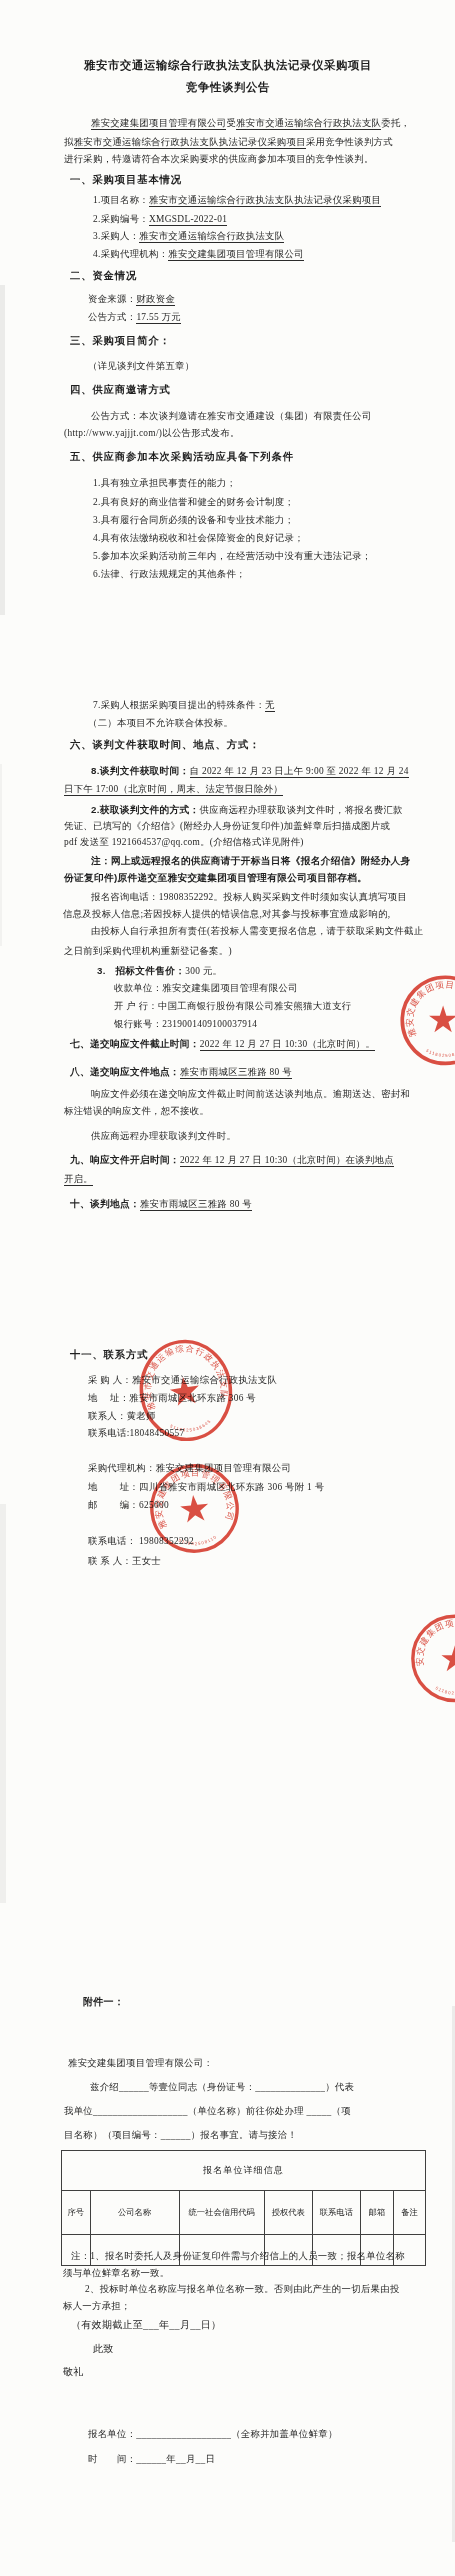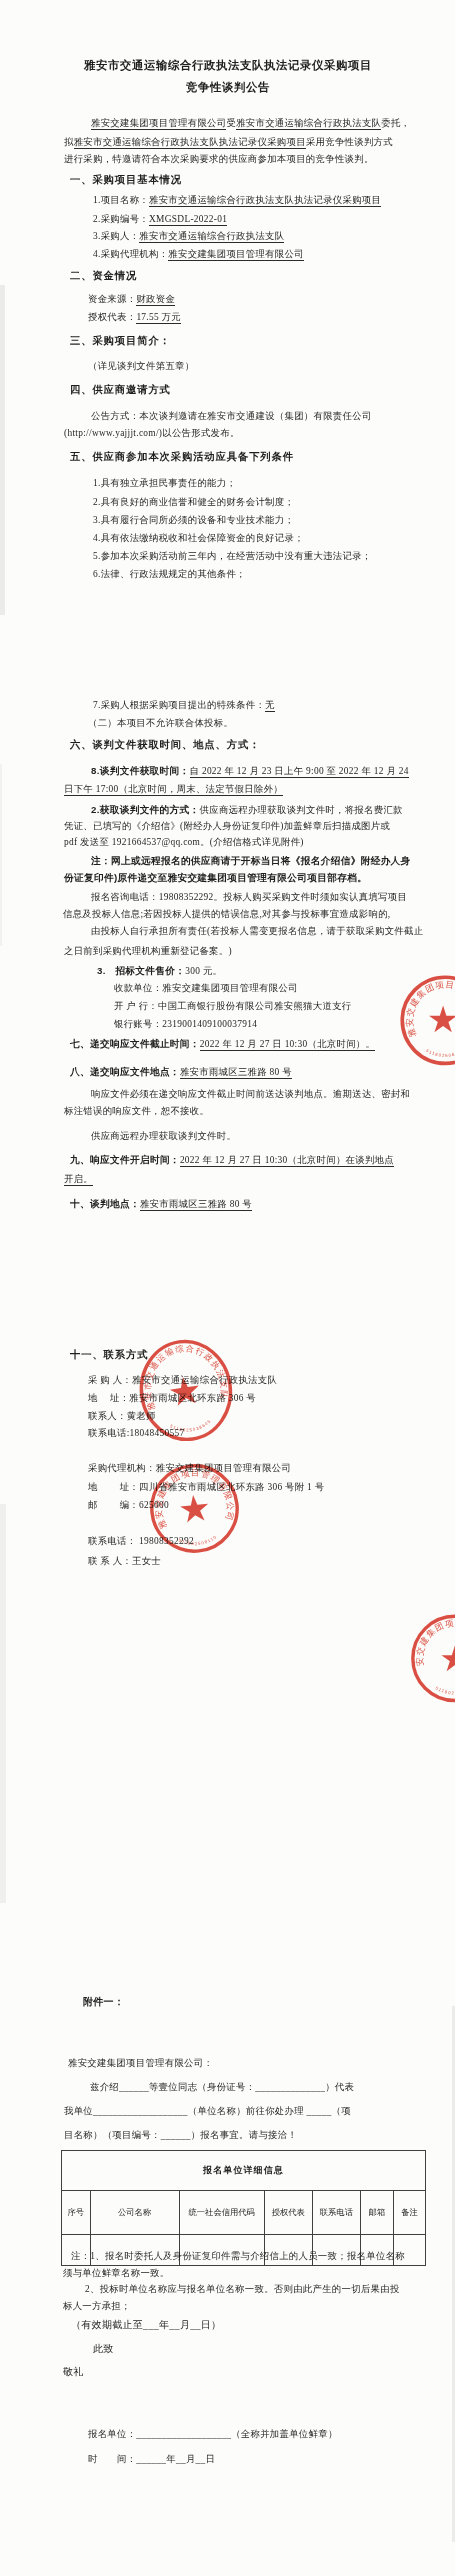--- a/index.html
+++ b/index.html
@@ -18,21 +18,21 @@
   .title { font-family:"Liberation Sans", sans-serif; font-weight:bold; font-size:11.4px; letter-spacing:0.6px; }
   .att-title { font-family:"Liberation Sans", sans-serif; font-weight:bold; font-size:12px; letter-spacing:1.1px; }
   .bold-serif { font-weight:bold;padding-left:12px; }
 
   .signup-table {
     position:absolute; left:61px; top:2150px; width:365px;
     border-collapse:collapse; table-layout:fixed;
     font-size:8.5px; color:#222; border:1.1px solid #3a3a3a;
   }
   .signup-table td { border:0.6px solid #3f3f3f; text-align:center; vertical-align:middle; }
-  .t-title td { height:40px; font-weight:bold; font-size:9px; letter-spacing:1.1px; }
+  .t-title td { height:40px; font-weight:normal; font-size:9px; letter-spacing:1.1px; }
   .t-head td { height:44px; font-size:8.3px; }
   .t-empty td { height:31px; }
 
   .stamp { position:absolute; mix-blend-mode:multiply; opacity:.88; pointer-events:none; }
   .stamp text { font-family:"Liberation Sans", sans-serif; fill:#d8382a; }
 
   .artifact { position:absolute; pointer-events:none; }
 </style>
 </head>
 <body>
@@ -52,21 +52,21 @@
   <div class="ln" style="top:153px;left:64px;"><span>进行采购，特邀请符合本次采购要求的供应商参加本项目的竞争性谈判。</span></div>
 
   <div class="ln h" style="top:173px;left:70px;">一、采购项目基本情况</div>
   <div class="ln" style="top:194px;left:93px;"><span>1.项目名称：</span><span class="u">雅安市交通运输综合行政执法支队执法记录仪采购项目</span></div>
   <div class="ln" style="top:213px;left:93px;"><span>2.采购编号：</span><span class="u">XMGSDL-2022-01</span></div>
   <div class="ln" style="top:230px;left:93px;"><span>3.采购人：</span><span class="u">雅安市交通运输综合行政执法支队</span></div>
   <div class="ln" style="top:248px;left:93px;"><span>4.采购代理机构：</span><span class="u">雅安交建集团项目管理有限公司</span></div>
 
   <div class="ln h" style="top:269px;left:70px;">二、资金情况</div>
   <div class="ln" style="top:293px;left:88px;"><span>资金来源：</span><span class="u">财政资金</span></div>
-  <div class="ln" style="top:311px;left:88px;"><span>授权代表：</span><span class="u">17.55 万元</span></div>
+  <div class="ln" style="top:311px;left:88px;"><span>公告方式：</span><span class="u">17.55 万元</span></div>
 
   <div class="ln h" style="top:334px;left:70px;">三、采购项目简介：</div>
   <div class="ln" style="top:360px;left:88px;">（详见谈判文件第五章）</div>
 
   <div class="ln h" style="top:383px;left:70px;">四、供应商邀请方式</div>
   <div class="ln" style="top:410px;left:91px;">公告方式：本次谈判邀请在雅安市交通建设（集团）有限责任公司</div>
   <div class="ln" style="top:427px;left:64px;">(http://www.yajjjt.com/)以公告形式发布。</div>
 
   <div class="ln h" style="top:450px;left:70px;">五、供应商参加本次采购活动应具备下列条件</div>
   <div class="ln" style="top:477px;left:93px;">1.具有独立承担民事责任的能力；</div>

